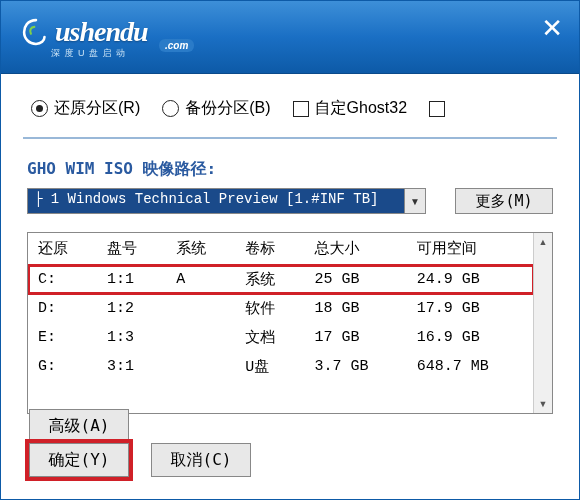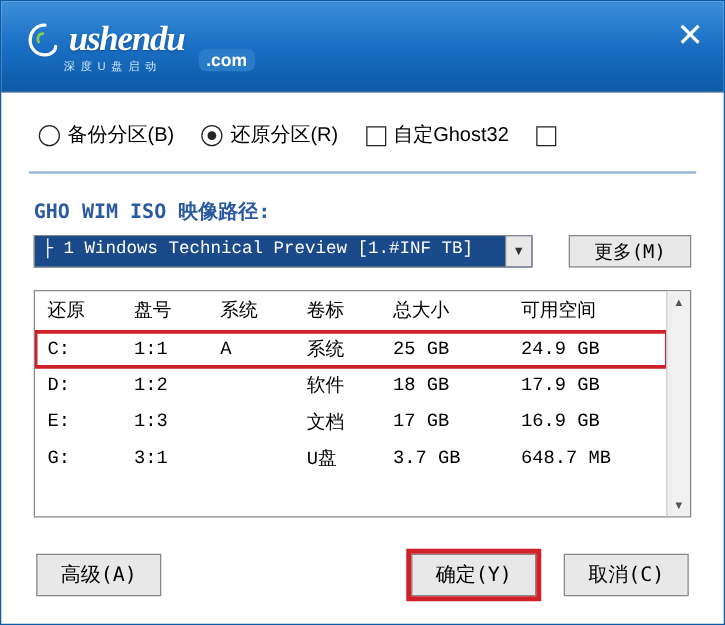--- a/index.html
+++ b/index.html
@@ -37,25 +37,26 @@
     font-style: italic;
     color: #fff;
     text-shadow: 0 1px 2px rgba(0,0,0,0.3);
     letter-spacing: -1px;
     font-family: Georgia, serif;
   }
   .logo-com {
     position: absolute;
     left: 158px; top: 38px;
     color: #fff;
-    font-size: 14px;
+    font-size: 10px;
     font-weight: bold;
     background: #2a7bc8;
     padding: 1px 6px;
     border-radius: 6px;
+    font-style: italic;
   }
   .logo-sub {
     position: absolute;
     left: 50px; top: 46px;
     color: #cce4f6;
     font-size: 9px;
     letter-spacing: 1px;
   }
   .title-tagline {
     position: absolute;
@@ -202,20 +203,21 @@
     font-size: 9px;
     color: #555;
     cursor: pointer;
   }
   .button-row {
     position: absolute;
     bottom: 22px;
     left: 28px; right: 28px;
     display: flex;
     justify-content: space-between;
+    flex-direction: column;
   }
   .btn {
     width: 100px;
     height: 34px;
     background: #e8e8e8;
     border: 1px solid #888;
     font-size: 16px;
     font-family: "SimSun", monospace;
     cursor: pointer;
   }
@@ -241,26 +243,26 @@
       <span class="logo-text">ushendu</span>
     </div>
     <span class="logo-com">.com</span>
     <span class="logo-sub">深 度 U 盘 启 动</span>
     <div class="close-btn">✕</div>
   </div>
 
   <div class="body">
     <div class="options-row">
       <div class="radio-opt">
+        <span class="radio-circle selected"></span>
+        <span>还原分区(R)</span>
+      </div>
+      <div class="radio-opt">
         <span class="radio-circle"></span>
         <span>备份分区(B)</span>
-      </div>
-      <div class="radio-opt">
-        <span class="radio-circle selected"></span>
-        <span>还原分区(R)</span>
       </div>
       <div class="check-opt">
         <span class="checkbox-sq"></span>
         <span>自定Ghost32</span>
       </div>
       <div class="check-opt">
         <span class="checkbox-sq"></span>
       </div>
     </div>
 

